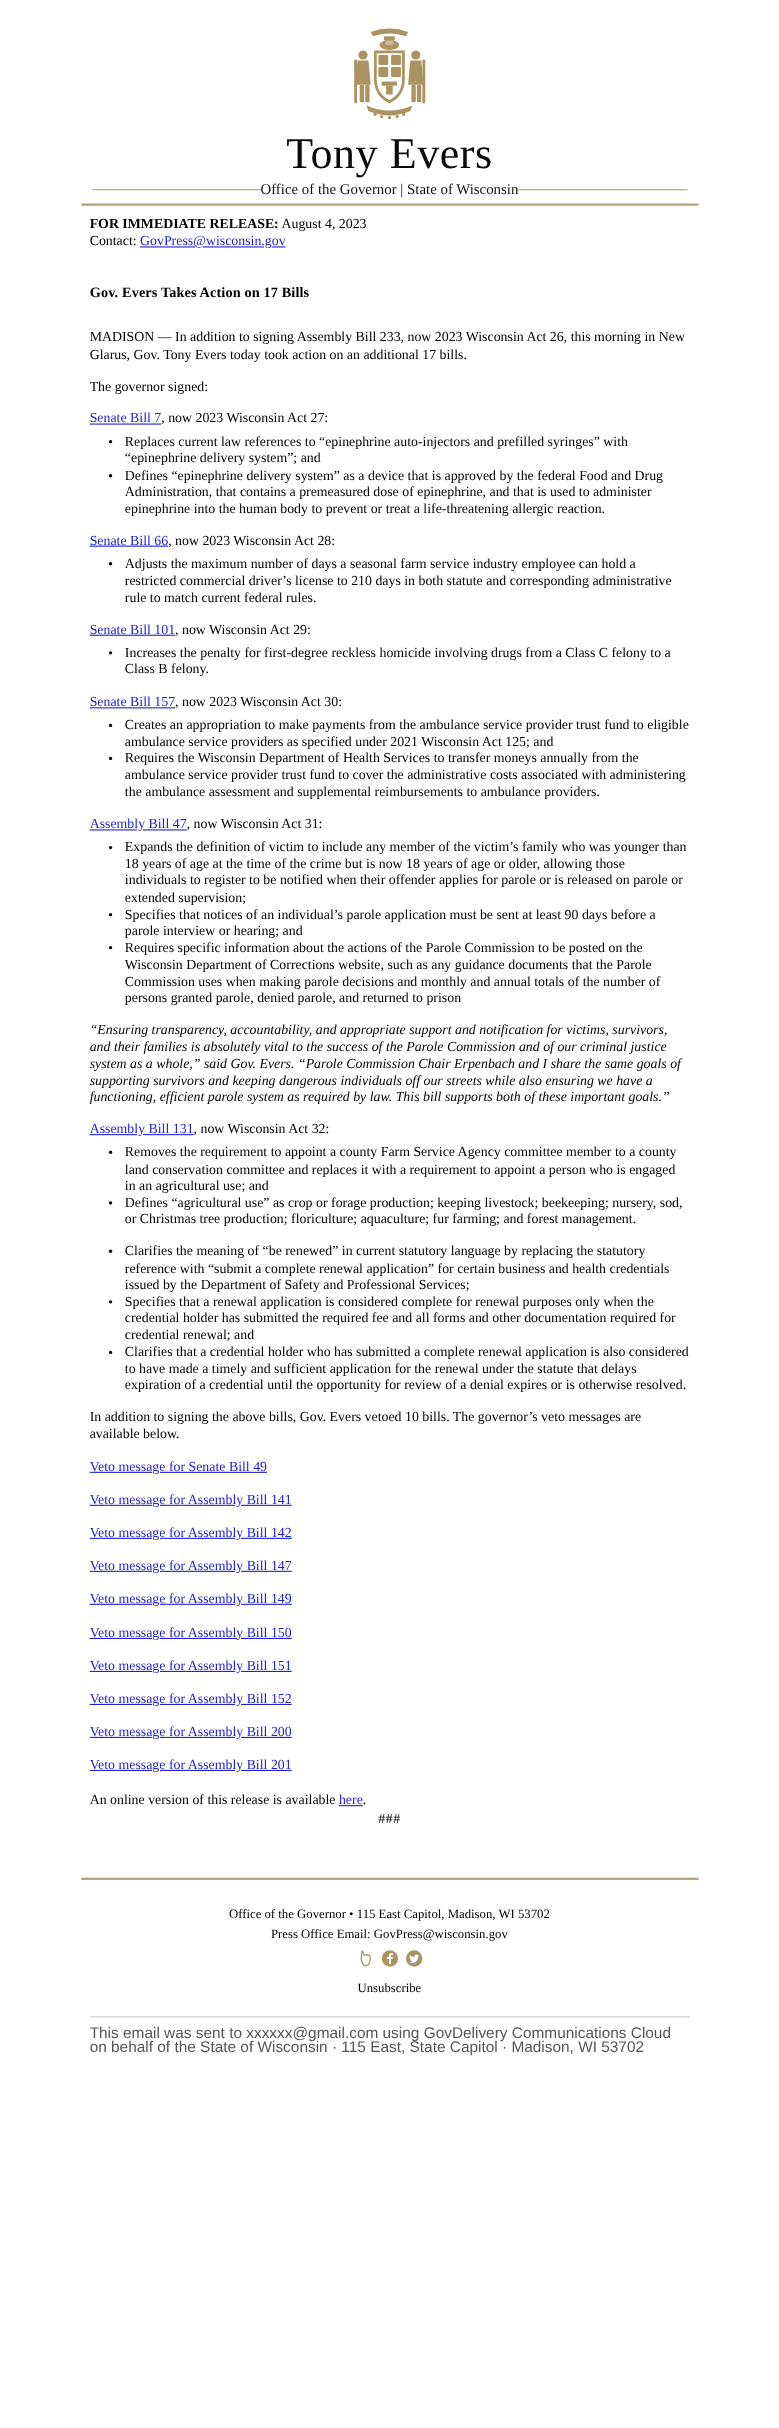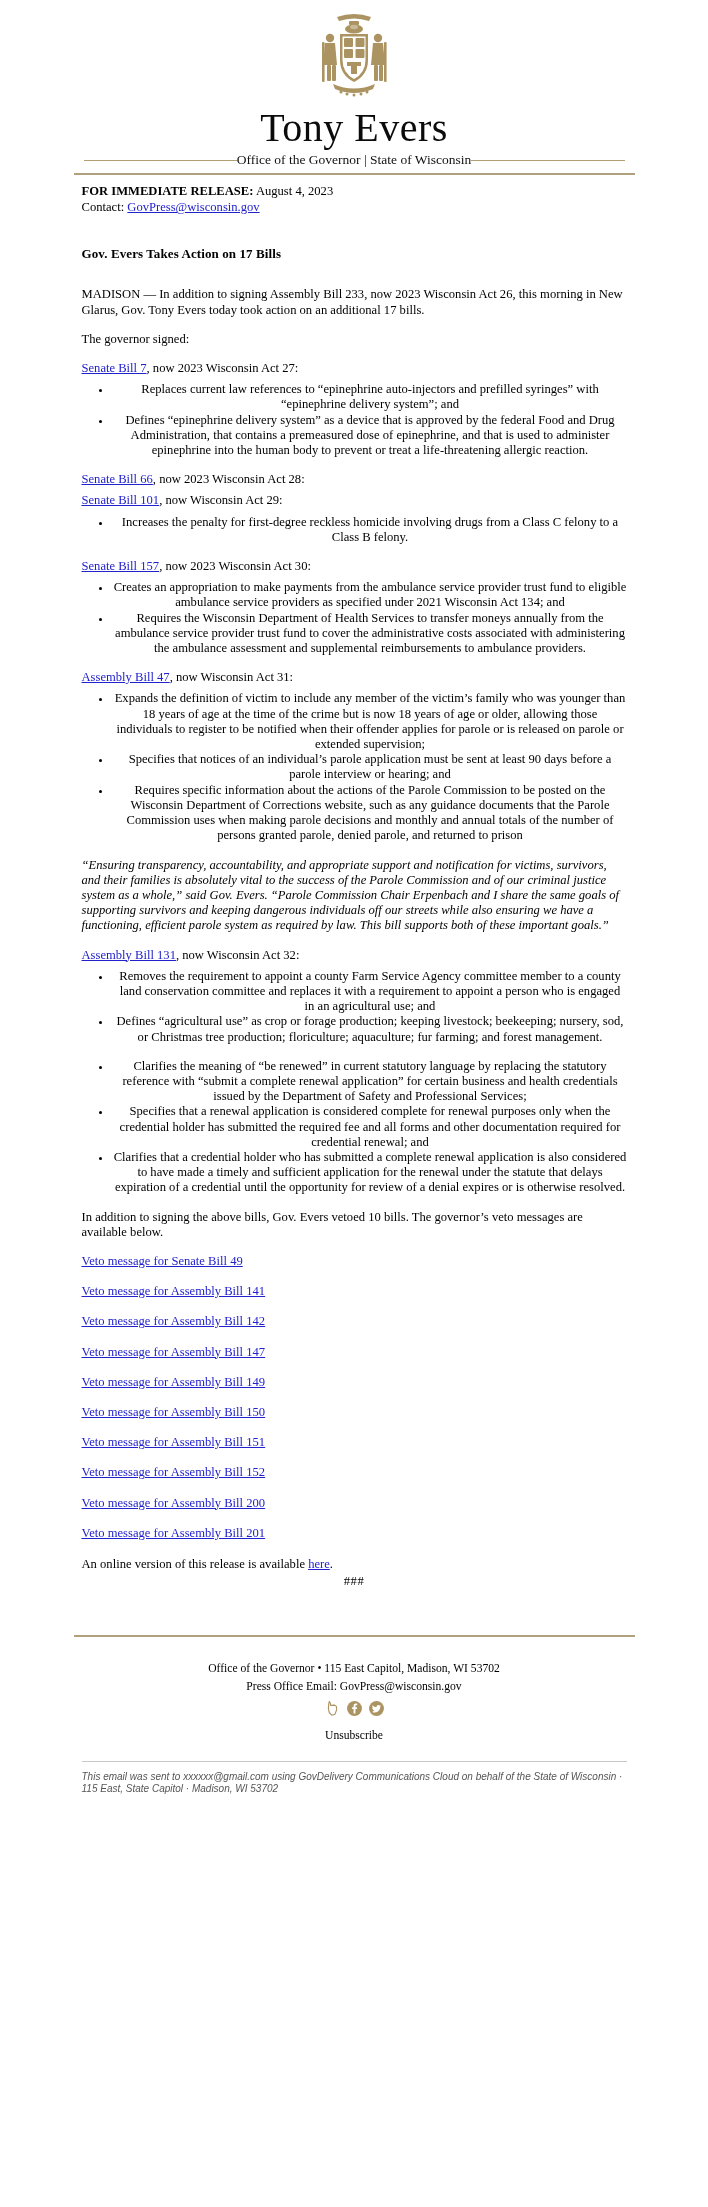--- a/index.html
+++ b/index.html
@@ -8,21 +8,21 @@
     background: #ffffff;
   }
   body {
     width: 708px;
     font-family: "Liberation Serif", "DejaVu Serif", serif;
     color: #000000;
     -webkit-font-smoothing: none;
   }
   .page {
     width: 561px;
-    margin: 0 auto;
+    margin: 12px auto;
     position: relative;
     background: #ffffff;
   }
 
   
   .masthead {
     padding-top: 8px;
     text-align: center;
   }
   .seal {
@@ -96,21 +96,20 @@
     margin: 0 0 6px 0;
   }
   ul.bills {
     margin: 0 0 14px 0;
     padding-left: 30px;
     list-style-type: disc;
   }
   ul.bills li {
     margin: 0 0 0 0;
     padding-left: 2px;
-    text-align: center;
   }
   ul.bills li::marker {
     font-size: 11px;
   }
   p.quote {
     margin: 0 0 14px 0;
     font-style: italic;
   }
   p.vetolink {
     margin: 0 0 15px 0;
@@ -154,26 +153,25 @@
     margin-top: 4px;
     font-size: 11.6px;
   }
   .thin-rule {
     height: 1px;
     background: #c9c9c9;
     margin: 12px 8px 0 8px;
   }
   .disclaimer {
     font-family: "Liberation Sans", "DejaVu Sans", sans-serif;
-    font-size: 10px;
+    font-size: 14px;
     line-height: 11.5px;
     color: #555555;
     padding: 9px 8px 10px 8px;
     text-align: left;
-    font-style: italic;
   }
 </style>
 </head>
 <body>
 
 <div class="page">
 
   <div class="masthead">
     <svg class="seal" viewBox="0 0 86 100" aria-hidden="true">
       <g fill="#ab9461">
@@ -245,33 +243,36 @@
         <a class="lnk" href="#">Senate Bill 7</a><span>, now 2023 Wisconsin Act 27:</span>
       </p>
       <ul class="bills">
         <li>Replaces current law references to “epinephrine auto-injectors and prefilled syringes” with “epinephrine delivery system”; and</li>
         <li>Defines “epinephrine delivery system” as a device that is approved by the federal Food and Drug Administration, that contains a premeasured dose of epinephrine, and that is used to administer epinephrine into the human body to prevent or treat a life-threatening allergic reaction.</li>
       </ul>
 
       <p class="billhead">
         <a class="lnk" href="#">Senate Bill 66</a><span>, now 2023 Wisconsin Act 28:</span>
       </p>
+      <ul class="bills">
+        <li>Adjusts the maximum number of days a seasonal farm service industry employee can hold a restricted commercial driver’s license to 210 days in both statute and corresponding administrative rule to match current federal rules.</li>
+      </ul>
 
       <p class="billhead">
         <a class="lnk" href="#">Senate Bill 101</a><span>, now Wisconsin Act 29:</span>
       </p>
       <ul class="bills">
         <li>Increases the penalty for first-degree reckless homicide involving drugs from a Class C felony to a Class B felony.</li>
       </ul>
 
       <p class="billhead">
         <a class="lnk" href="#">Senate Bill 157</a><span>, now 2023 Wisconsin Act 30:</span>
       </p>
       <ul class="bills">
-        <li>Creates an appropriation to make payments from the ambulance service provider trust fund to eligible ambulance service providers as specified under 2021 Wisconsin Act 134; and</li>
+        <li>Creates an appropriation to make payments from the ambulance service provider trust fund to eligible ambulance service providers as specified under 2021 Wisconsin Act 125; and</li>
         <li>Requires the Wisconsin Department of Health Services to transfer moneys annually from the ambulance service provider trust fund to cover the administrative costs associated with administering the ambulance assessment and supplemental reimbursements to ambulance providers.</li>
       </ul>
 
       <p class="billhead">
         <a class="lnk" href="#">Assembly Bill 47</a><span>, now Wisconsin Act 31:</span>
       </p>
       <ul class="bills">
         <li>Expands the definition of victim to include any member of the victim’s family who was younger than 18 years of age at the time of the crime but is now 18 years of age or older, allowing those individuals to register to be notified when their offender applies for parole or is released on parole or extended supervision;</li>
         <li>Specifies that notices of an individual’s parole application must be sent at least 90 days before a parole interview or hearing; and</li>
         <li>Requires specific information about the actions of the Parole Commission to be posted on the Wisconsin Department of Corrections website, such as any guidance documents that the Parole Commission uses when making parole decisions and monthly and annual totals of the number of persons granted parole, denied parole, and returned to prison</li>

